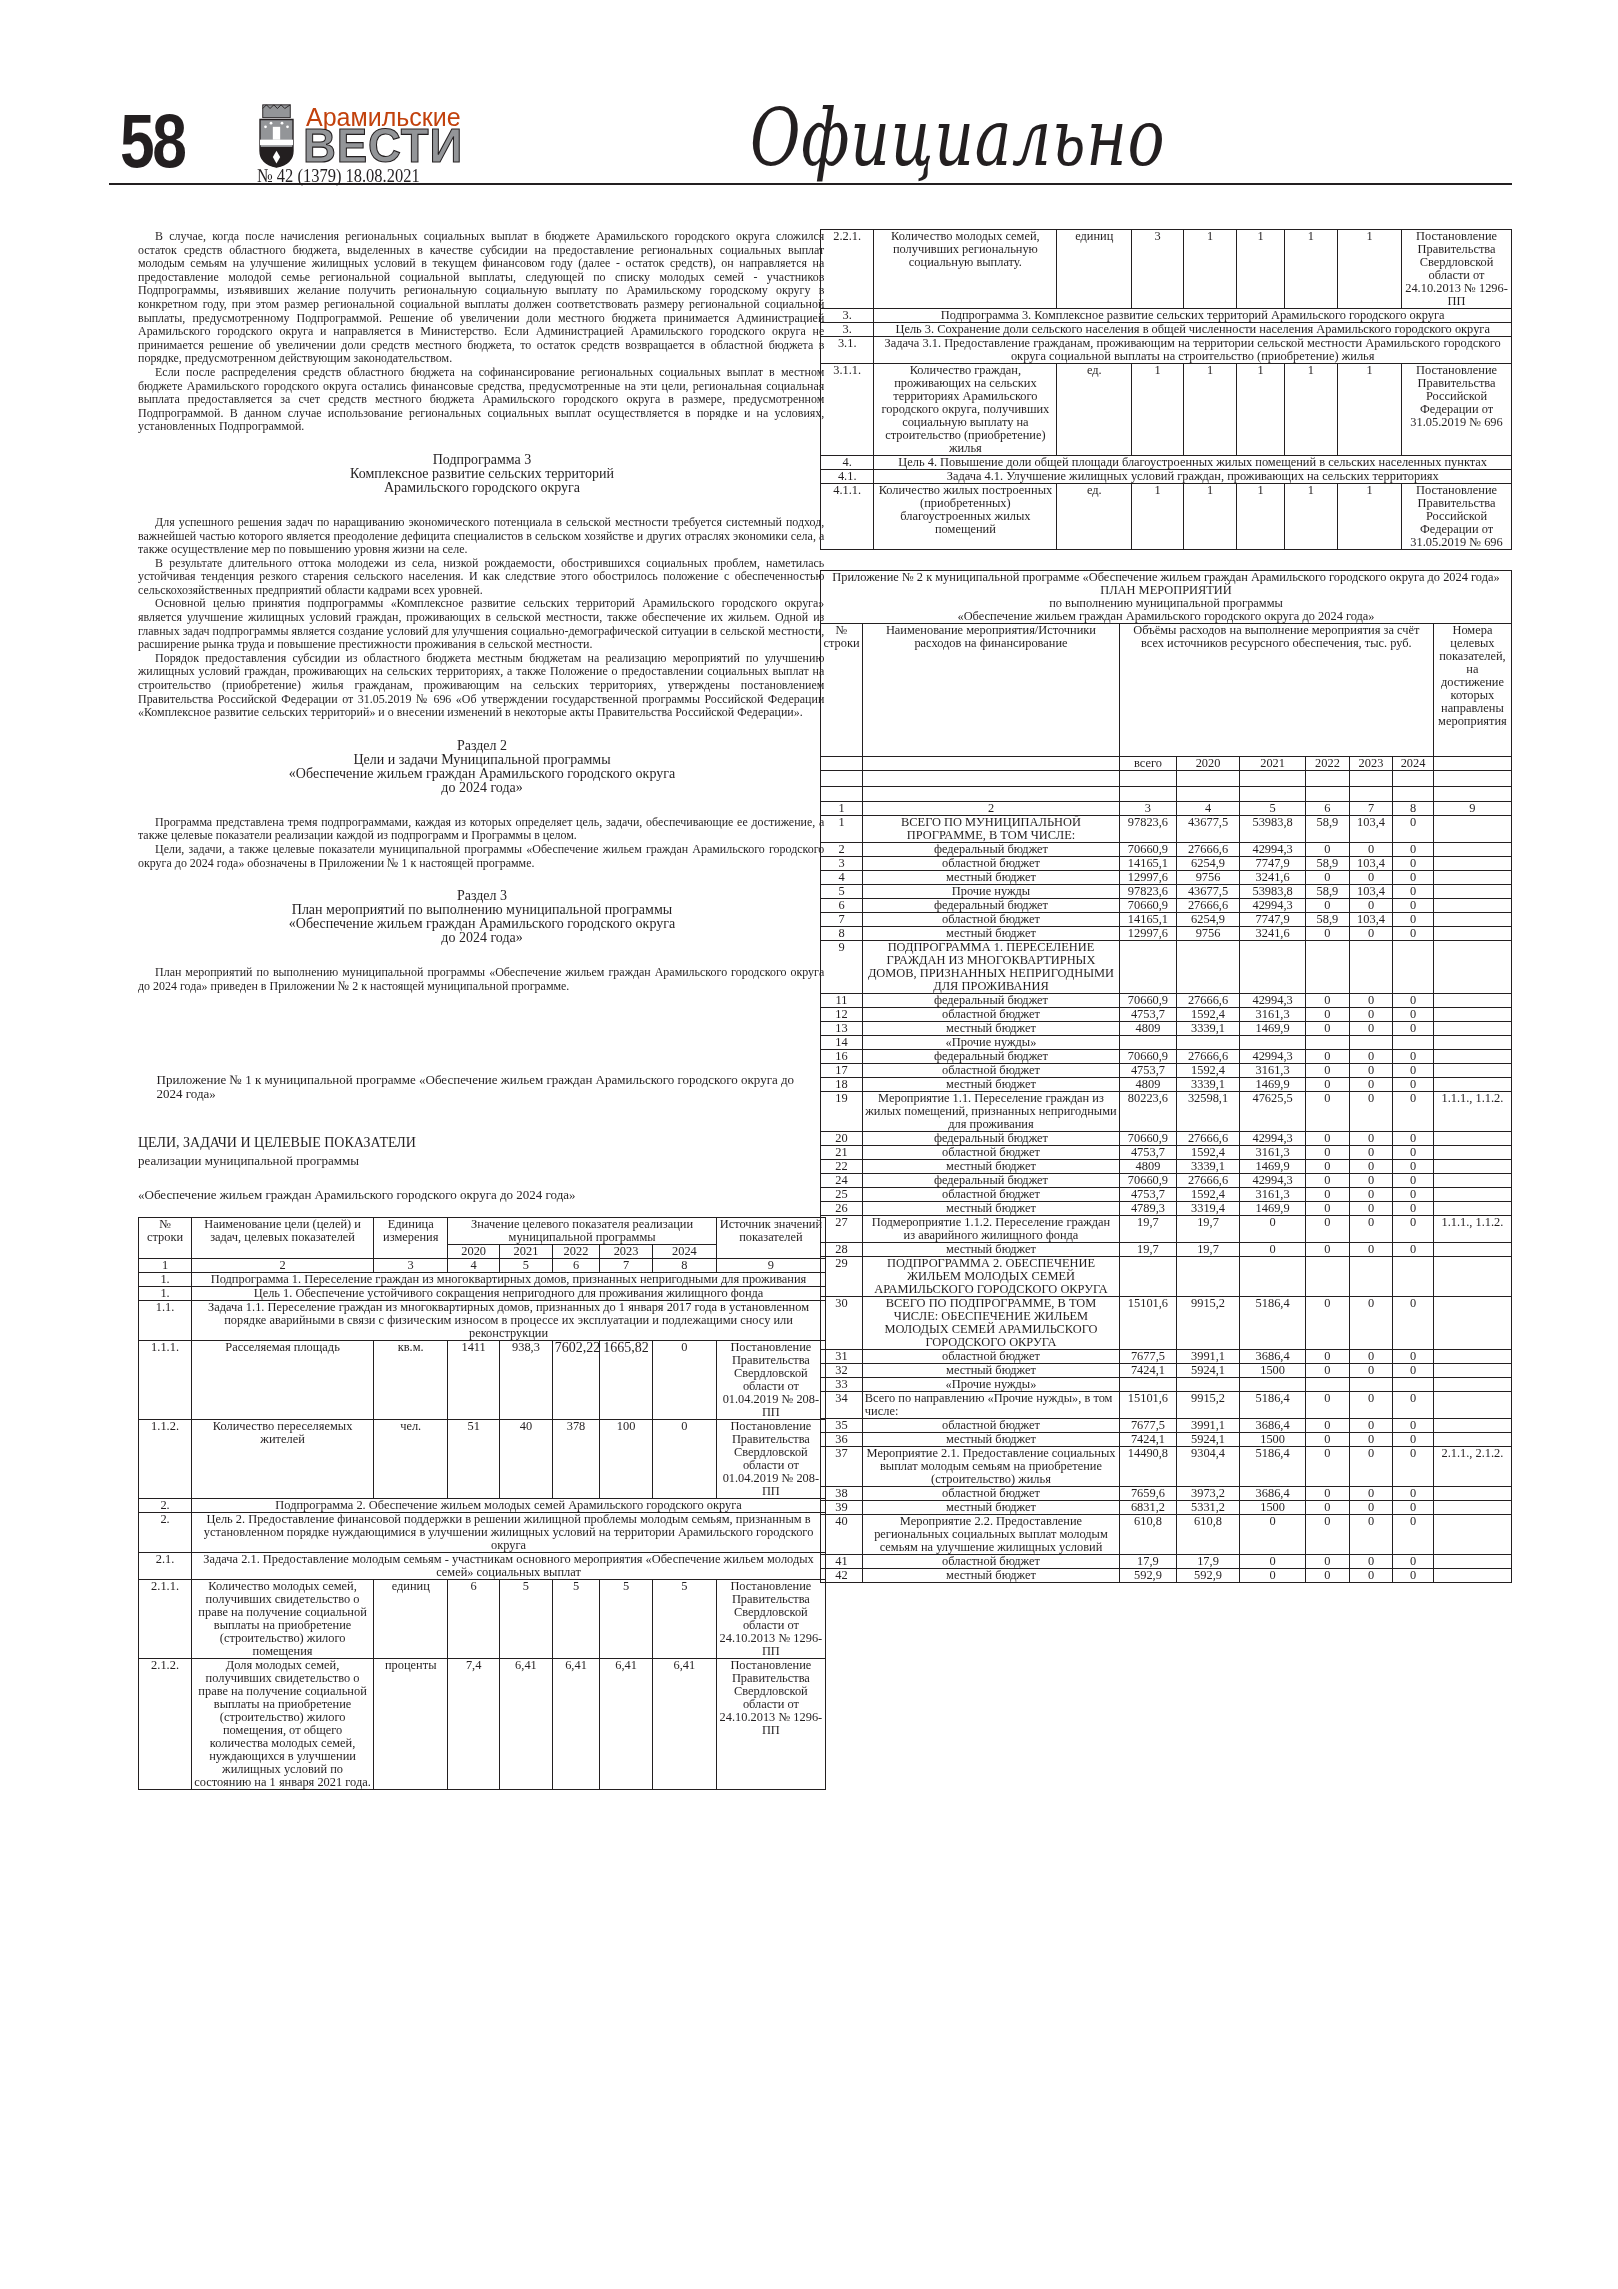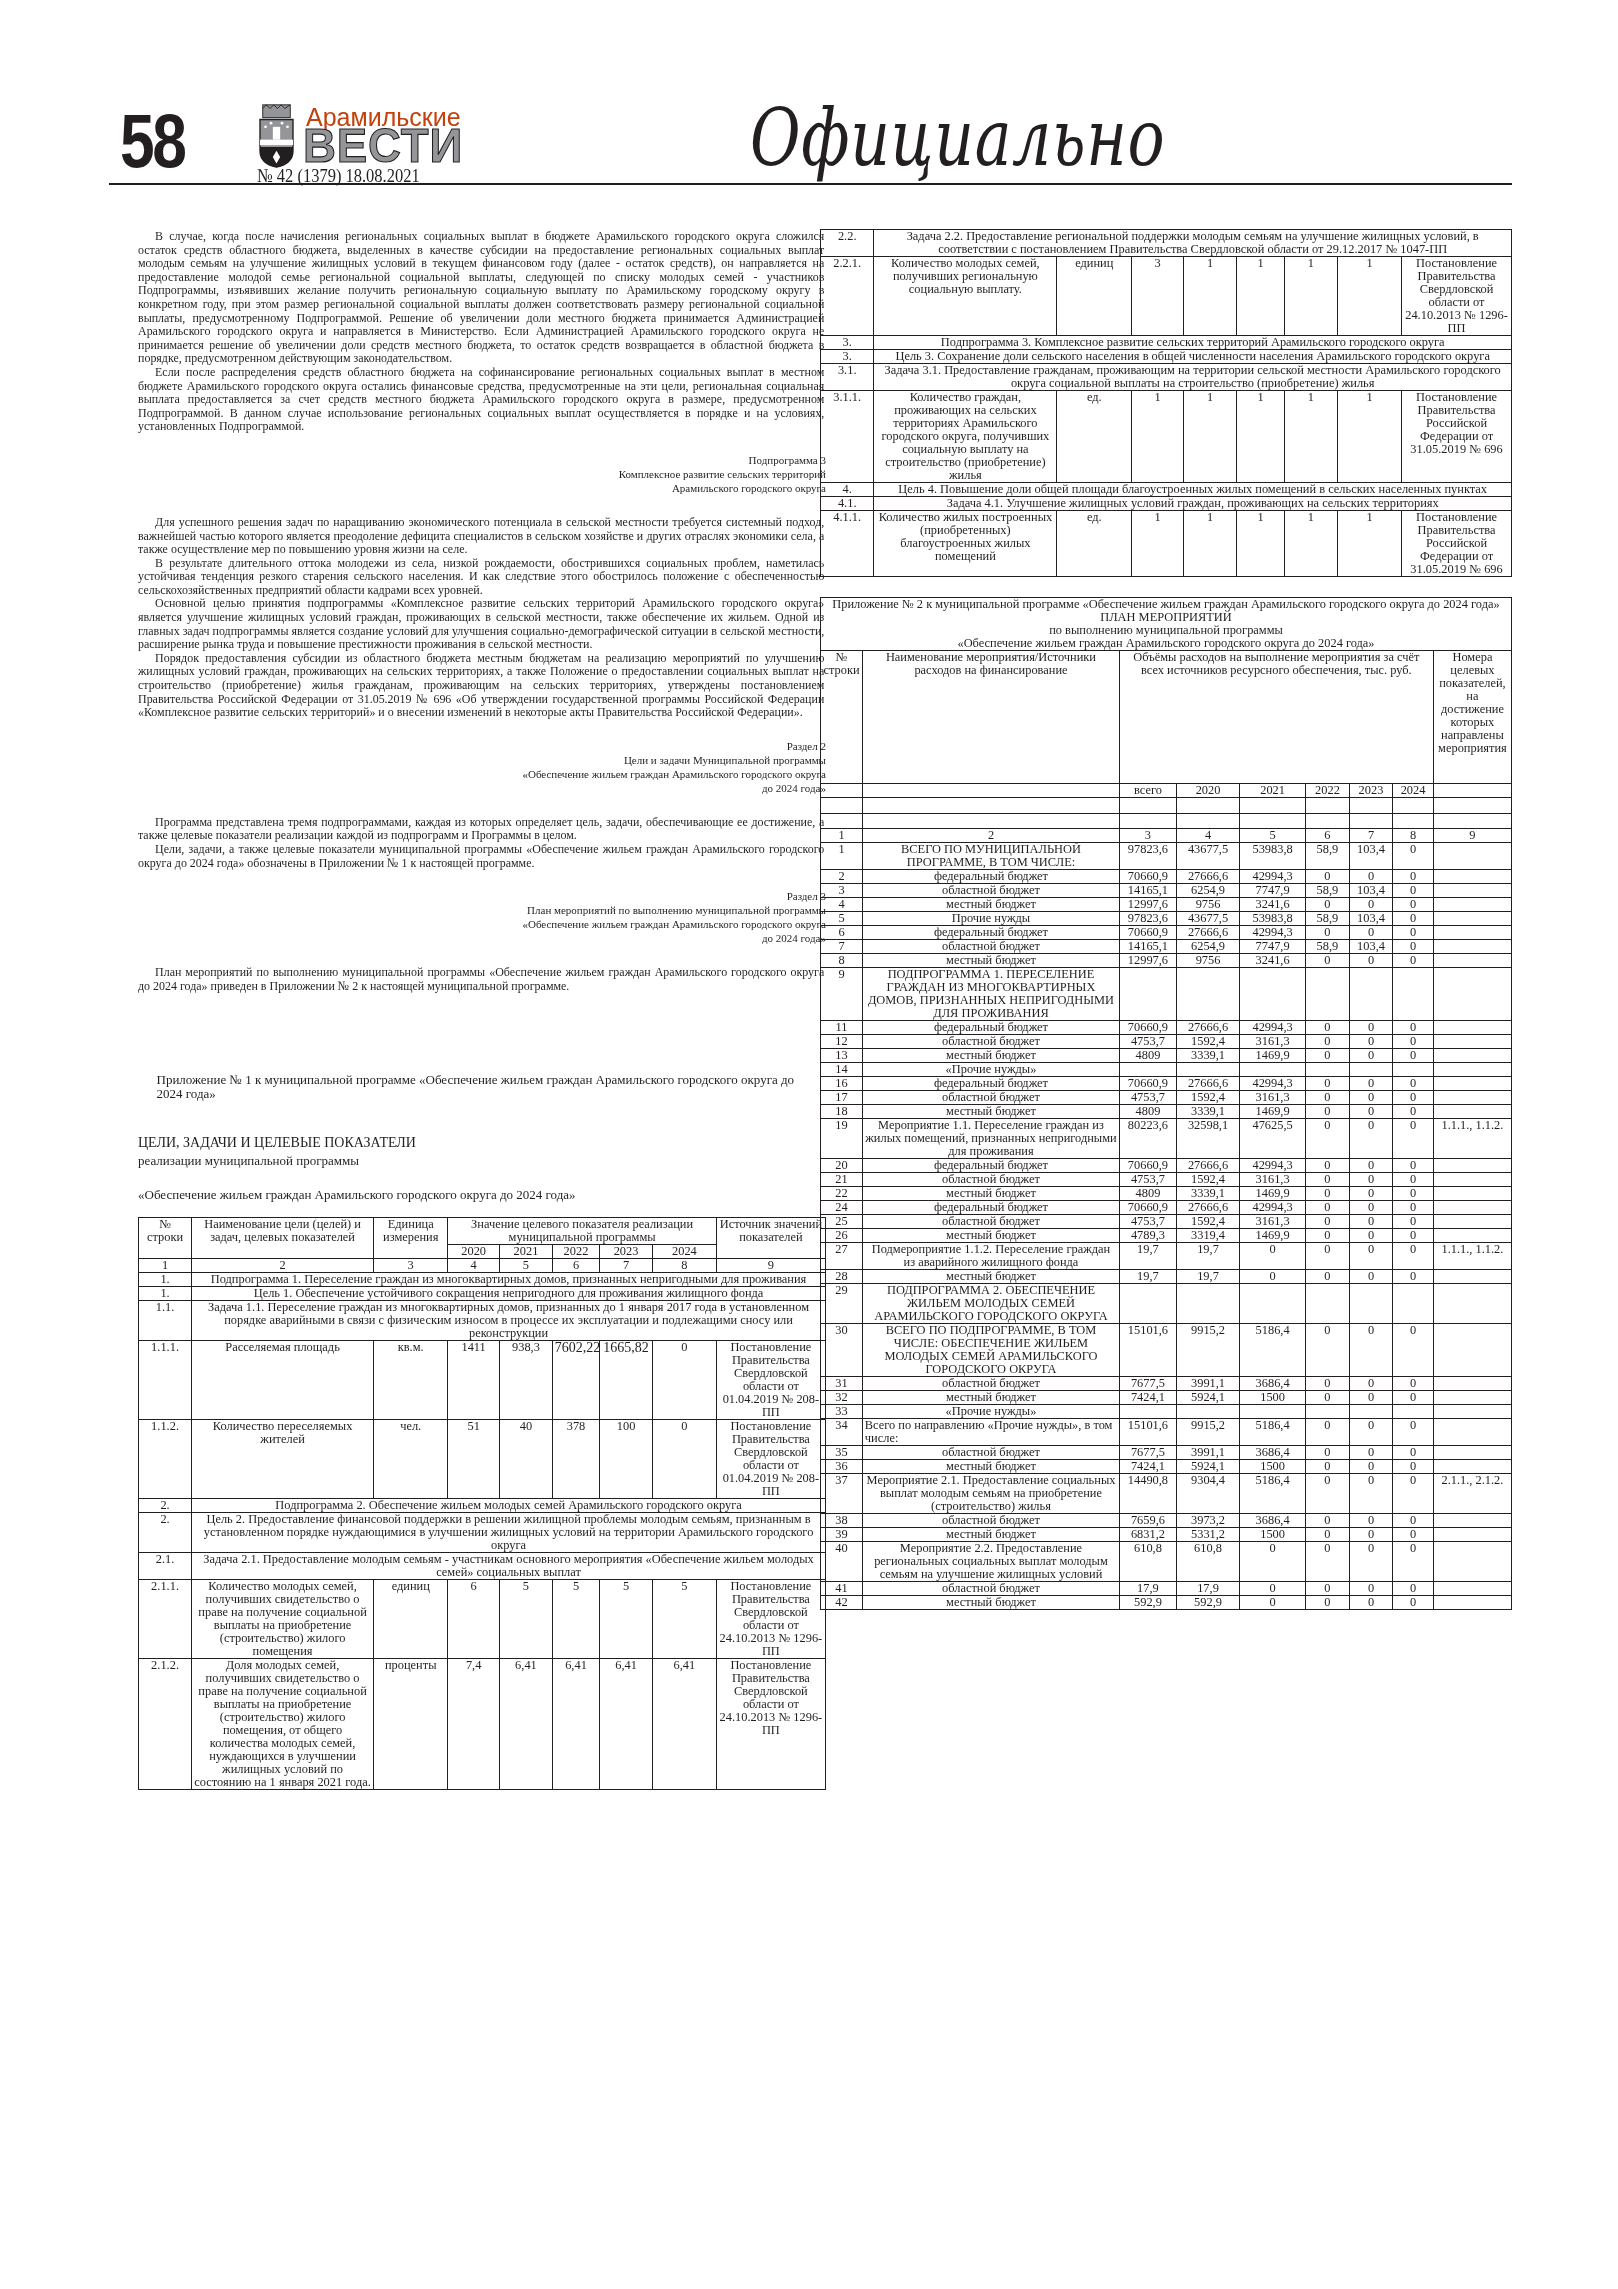--- a/index.html
+++ b/index.html
@@ -12,21 +12,21 @@
   .emblem { position: absolute; left: 148px; top: 5.5px; width: 39px; height: 66px; }
   .brand-top { position: absolute; left: 197px; top: 7.4px; font-family: "Liberation Sans", "DejaVu Sans", sans-serif; font-size: 25px; line-height: 26px; color: #c2410c; }
   .brand-main { position: absolute; left: 194px; top: 24px; font-family: "Liberation Sans", "DejaVu Sans", sans-serif; font-weight: 700; font-size: 48px; line-height: 50px; color: #939598; letter-spacing: 0.9px; transform: scaleX(0.95); transform-origin: left; -webkit-text-stroke: 1.1px #231f20; }
   .issue { position: absolute; left: 148px; top: 70px; font-size: 19.4px; line-height: 18.5px; transform: scaleX(0.85); transform-origin: left; }
   .section-title { position: absolute; left: 641px; top: 0px; font-family: "DejaVu Serif", serif; font-style: italic; font-size: 79px; line-height: 83px; transform: scaleX(0.78); transform-origin: left; letter-spacing: 0.9px; }
 
   
   .col-left { position: absolute; left: 109px; top: 229px; width: 688px; margin-left: 29px; }
   .col-right { position: absolute; left: 820px; top: 229px; width: 692px; }
   p.txt { font-size: 13px; line-height: 13.6px; text-align: justify; text-indent: 18.5px; transform: scaleX(0.92); transform-origin: left; width: 746px; }
-  .centered { text-align: right; font-size: 11px; line-height: 14px; }
+  .centered { text-align: center; font-size: 14px; line-height: 14px; }
   .gap-m { height: 20px; }
   .gap-l { height: 55px; }
 
   table { border-collapse: collapse; width: 100%; table-layout: fixed; }
   td, th { border: 0.9px solid #231f20; font-weight: 400; font-size: 12.4px; line-height: 13px; padding: 0 1.8px; vertical-align: top; text-align: center; }
   td.l { text-align: left; }
   .tbl-outer { border: 1.4px solid #231f20; }
   .caption { font-size: 13px; line-height: 14px; text-align: left; }
   .num { white-space: nowrap; }
   .tiny { font-size: 14px; }
@@ -225,24 +225,20 @@
         <col style="width:49px">
       <col style="width:34px">
         <col style="width:35px">
         <col style="width:31px">
         <col style="width:35px">
         <col style="width:42px">
         <col style="width:72px">
     </colgroup>
     <tbody id="goals-right-body">
         <tr>
-          <td>2.2.</td>
-          <td colspan="8">Задача 2.2. Предоставление региональной поддержки молодым семьям на улучшение жилищных условий, в соответствии с постановлением Правительства Свердловской области от 29.12.2017 № 1047-ПП</td>
-        </tr>
-        <tr>
           <td>2.2.1.</td>
           <td>Количество молодых семей, получивших региональную социальную выплату.</td>
           <td>единиц</td>
           <td class="num">3</td>
           <td class="num">1</td>
           <td class="num">1</td>
           <td class="num">1</td>
           <td class="num">1</td>
           <td>Постановление Правительства Свердловской области от 24.10.2013 № 1296-ПП</td>
         </tr>

